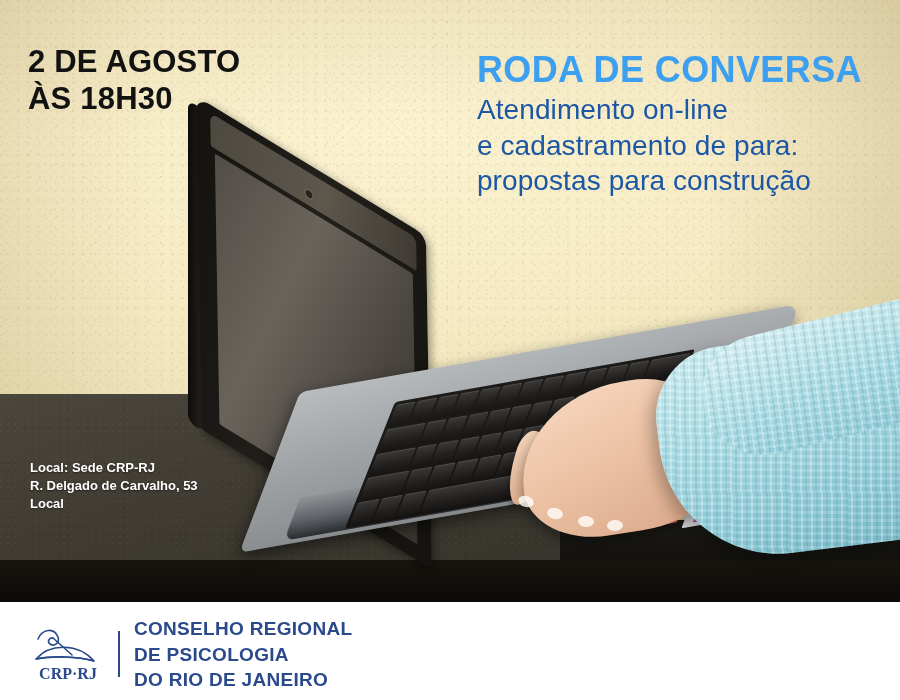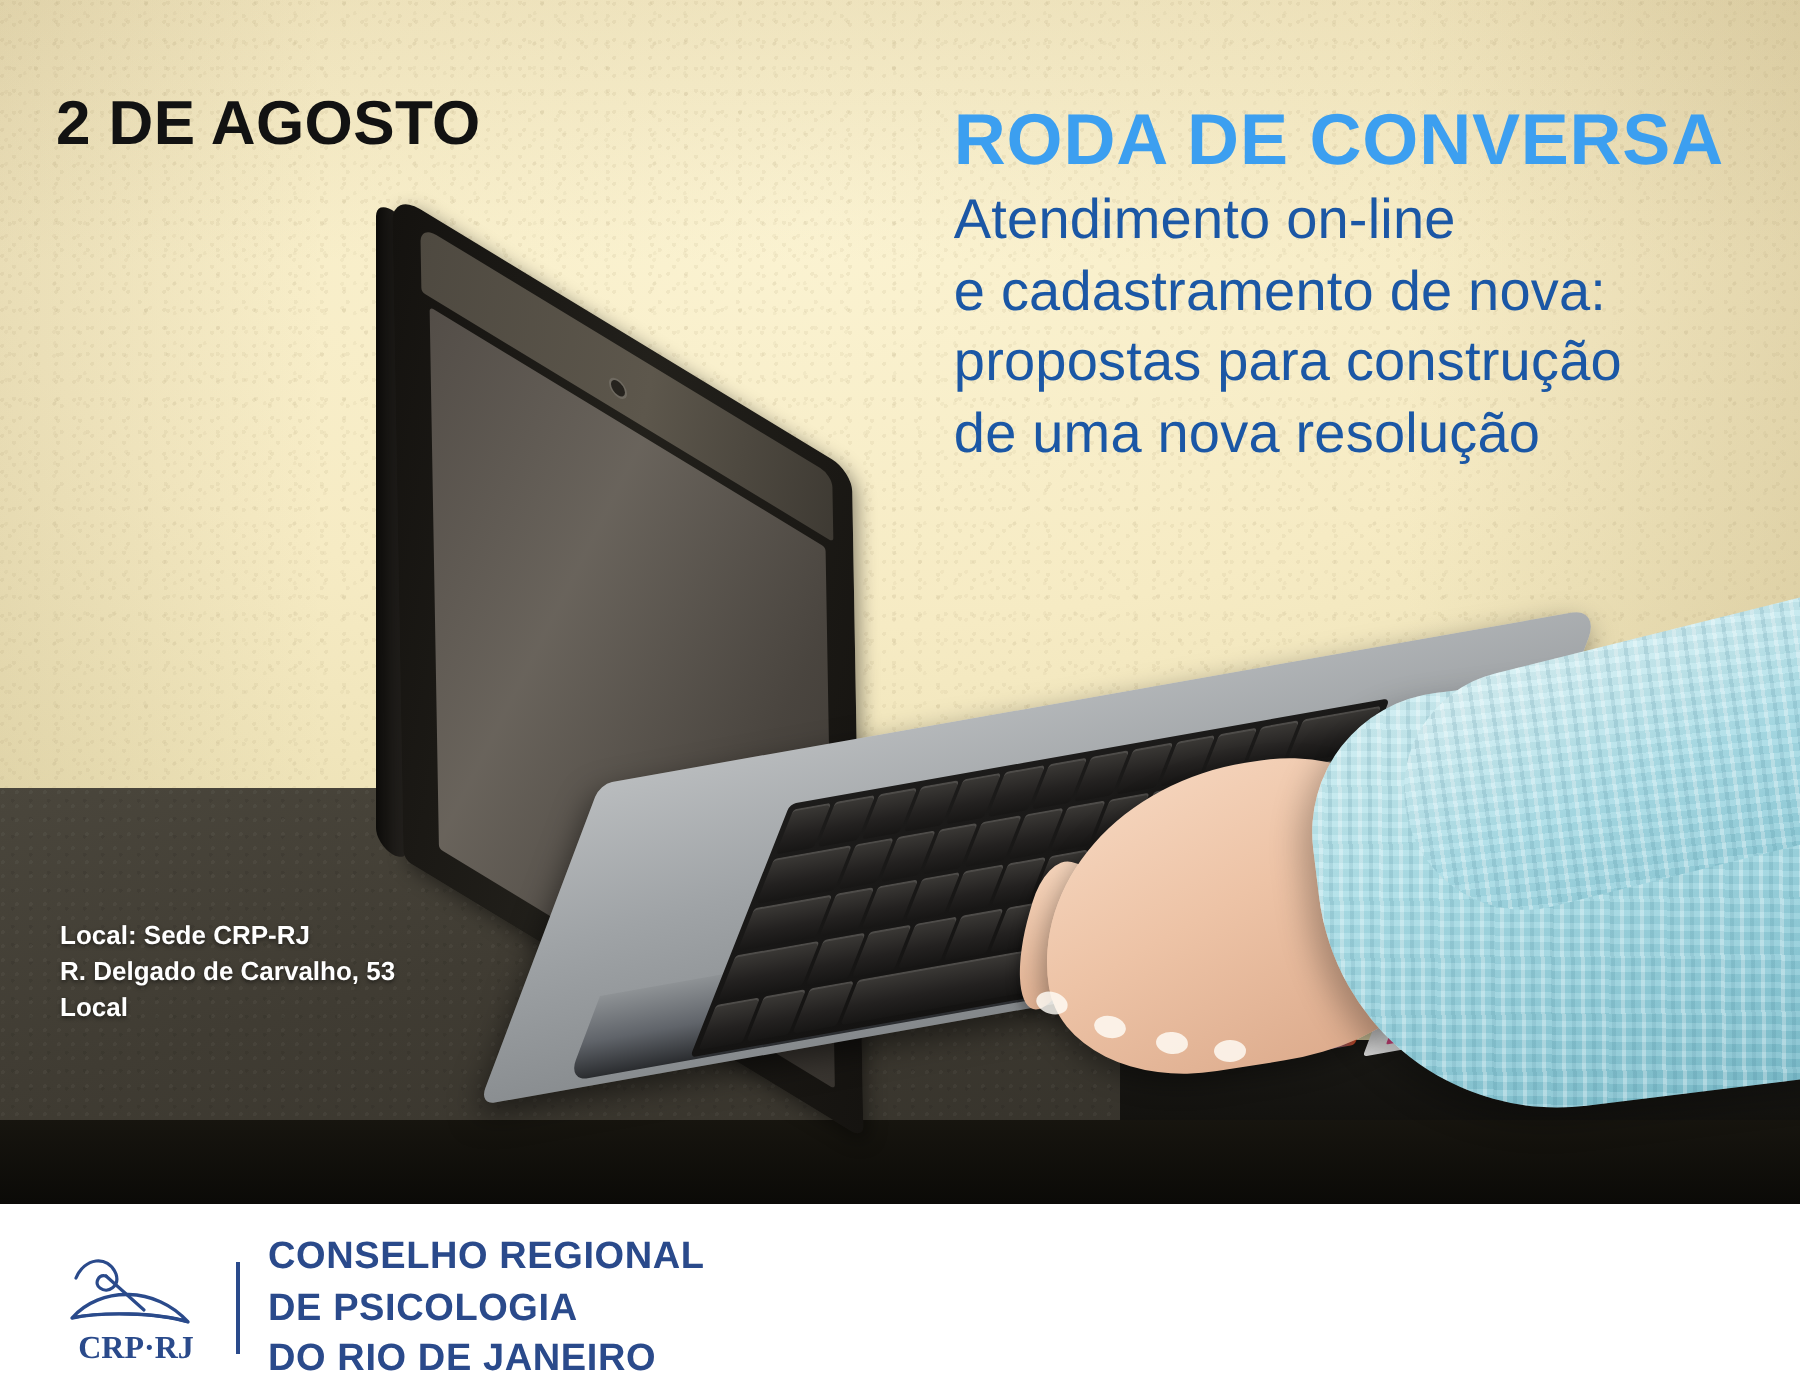--- a/index.html
+++ b/index.html
@@ -375,28 +375,28 @@
       <div class="knit"></div>
       <div class="knit-rib"></div>
     </div>
     <div class="sleeve2">
       <div class="knit"></div>
       <div class="knit-rib"></div>
     </div>
 
     <div class="date-block">
       <div>2 DE AGOSTO</div>
+      <div>ÀS 18H30</div>
     </div>
 
     <div class="title-block">
       <div class="t-main">RODA DE CONVERSA</div>
       <div class="t-sub">Atendimento on-line</div>
-      <div class="t-sub">e cadastramento de nova:</div>
+      <div class="t-sub">e cadastramento de para:</div>
       <div class="t-sub">propostas para construção</div>
-      <div class="t-sub">de uma nova resolução</div>
     </div>
 
     <div class="local-block">
       <div>Local: Sede CRP-RJ</div>
       <div>R. Delgado de Carvalho, 53</div>
       <div>Local</div>
     </div>
   </div>
 
   <div class="footer">

